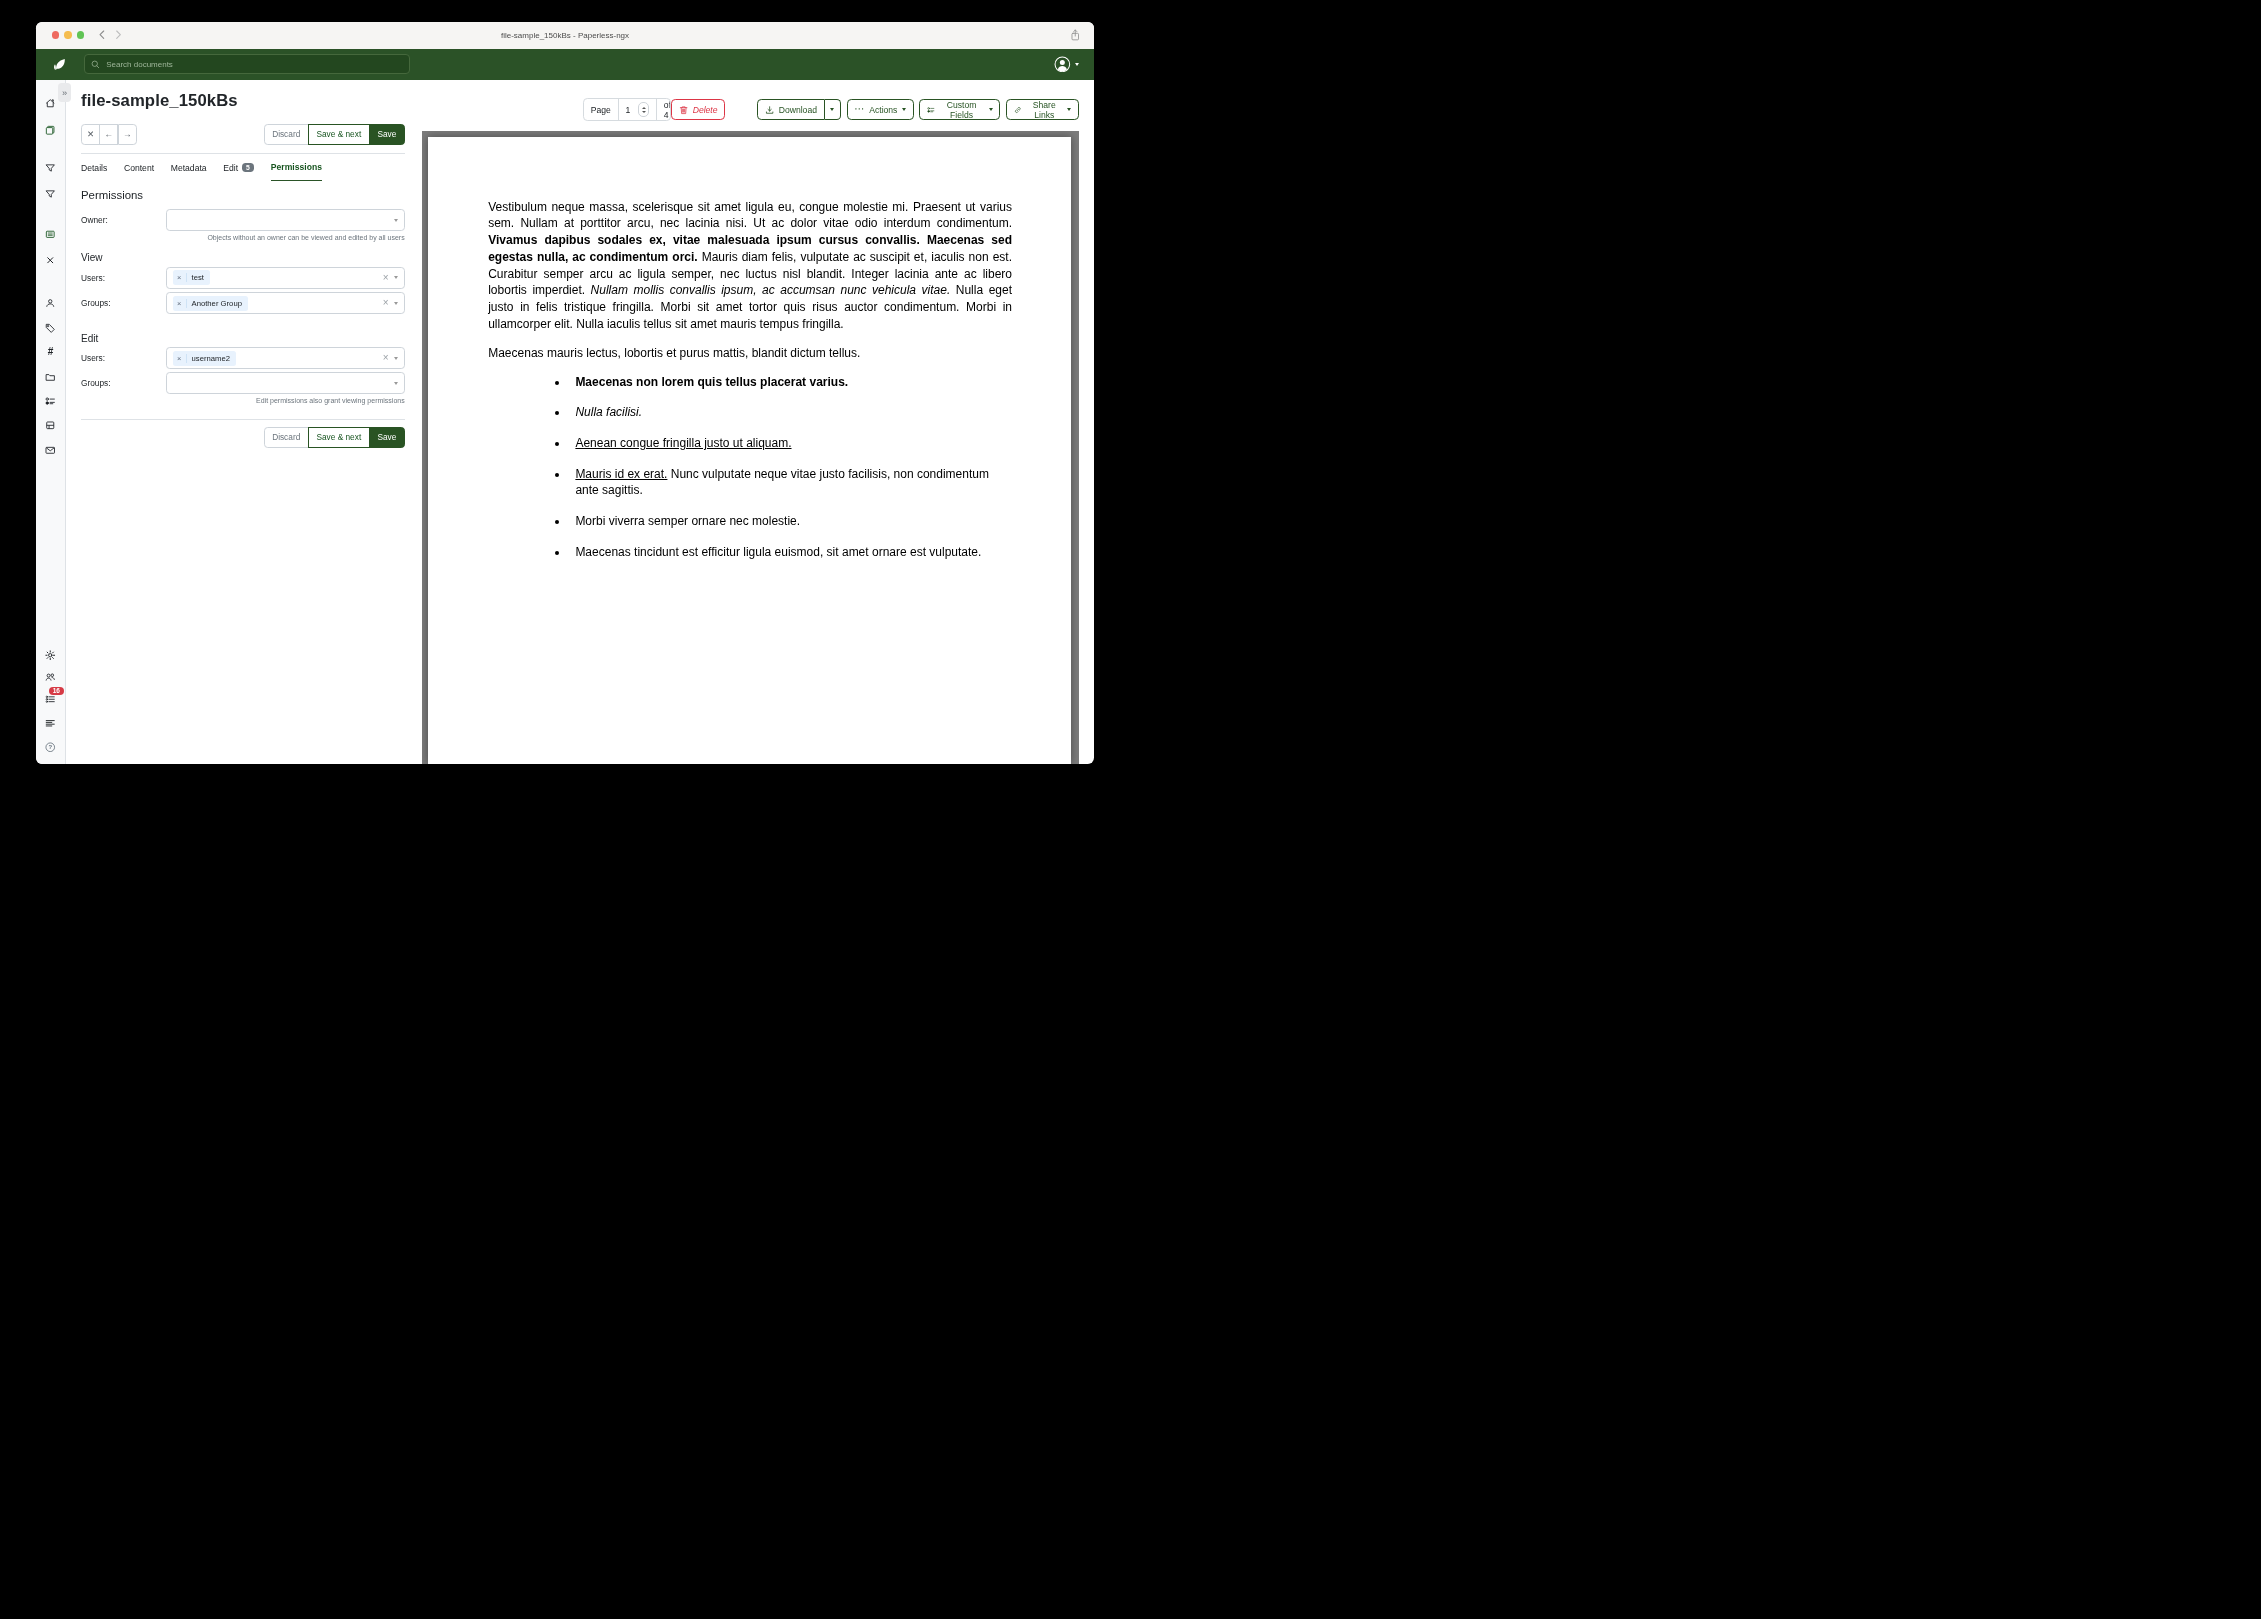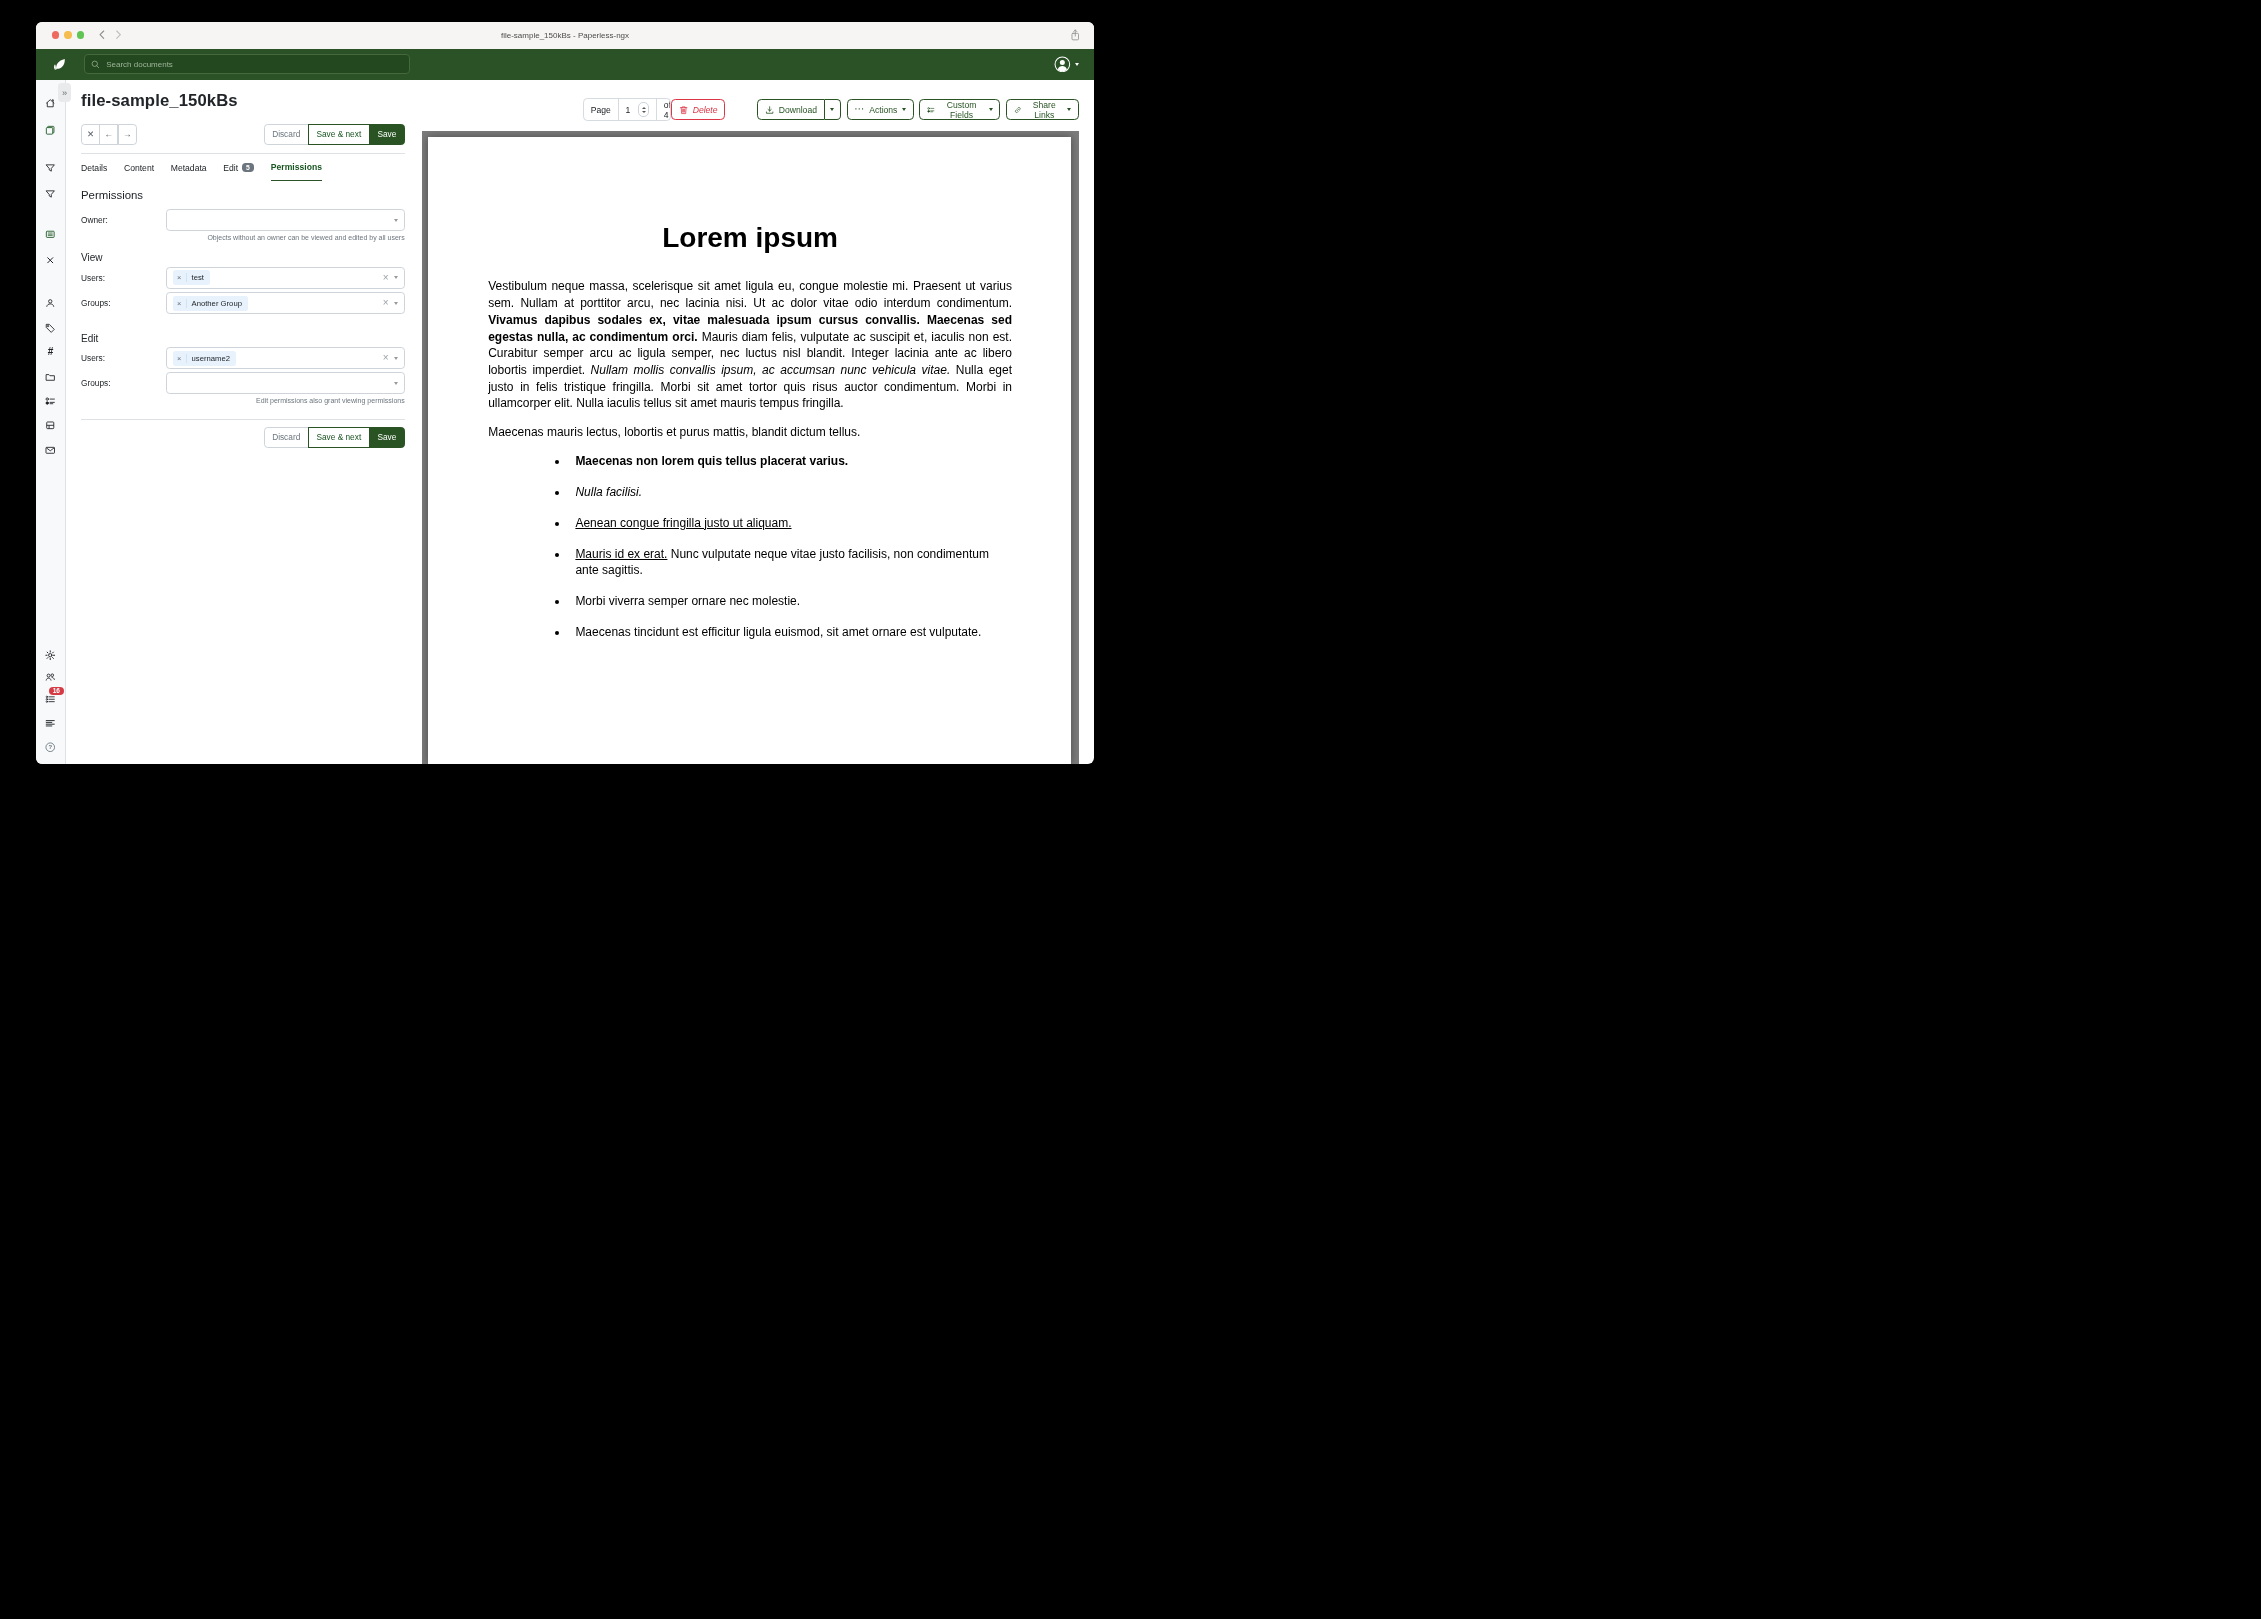--- a/index.html
+++ b/index.html
@@ -458,21 +458,20 @@
                     <path d="M8.6 11.4 L7.3 12.7 a2.7 2.7 0 0 1 -3.8 -3.8 L4.8 7.6"></path>
                   </g>
                 </svg>
               <span>Share Links</span>
               <span class="caret"></span>
             </button>
           </div>
 
           <div class="preview">
             <div class="docpage">
-              <h1>Lorem ipsum</h1>
               <p class="p1"><span>Vestibulum neque massa, scelerisque sit amet ligula eu, congue molestie mi. Praesent ut varius sem. Nullam at porttitor arcu, nec lacinia nisi. Ut ac dolor vitae odio interdum condimentum. </span><span class="b">Vivamus dapibus sodales ex, vitae malesuada ipsum cursus convallis. Maecenas sed egestas nulla, ac condimentum orci.</span><span> Mauris diam felis, vulputate ac suscipit et, iaculis non est. Curabitur semper arcu ac ligula semper, nec luctus nisl blandit. Integer lacinia ante ac libero lobortis imperdiet. </span><span class="i">Nullam mollis convallis ipsum, ac accumsan nunc vehicula vitae.</span><span> Nulla eget justo in felis tristique fringilla. Morbi sit amet tortor quis risus auctor condimentum. Morbi in ullamcorper elit. Nulla iaculis tellus sit amet mauris tempus fringilla.</span></p>
               <p class="p2">Maecenas mauris lectus, lobortis et purus mattis, blandit dictum tellus.</p>
               <ul>
                 <li><span class="b">Maecenas non lorem quis tellus placerat varius.</span></li>
                 <li><span class="i">Nulla facilisi.</span></li>
                 <li><span class="u">Aenean congue fringilla justo ut aliquam. </span></li>
                 <li><span class="u">Mauris id ex erat.</span><span> Nunc vulputate neque vitae justo facilisis, non condimentum ante sagittis.</span></li>
                 <li><span>Morbi viverra semper ornare nec molestie.</span></li>
                 <li><span>Maecenas tincidunt est efficitur ligula euismod, sit amet ornare est vulputate.</span></li>
               </ul>

